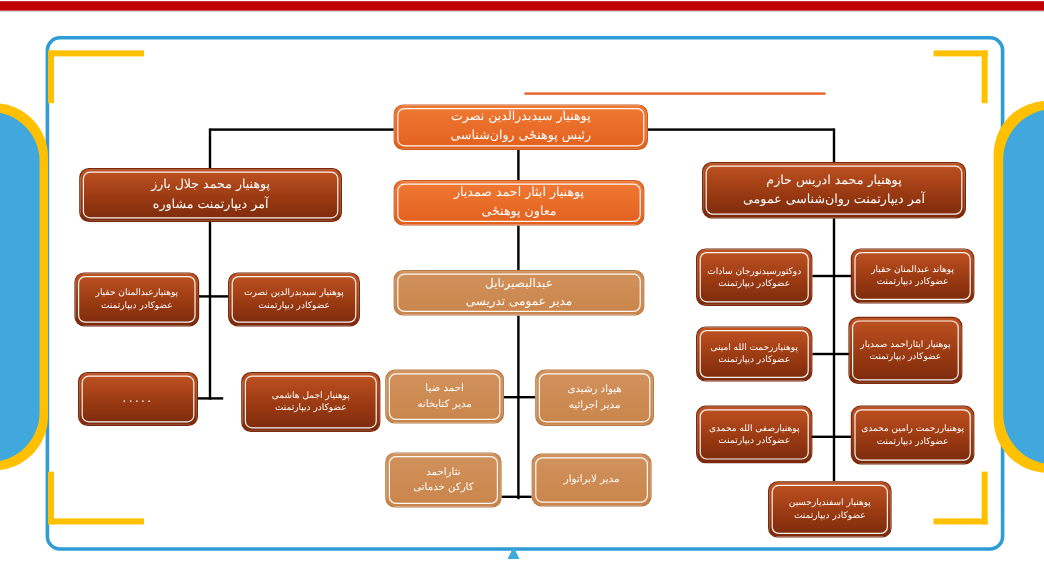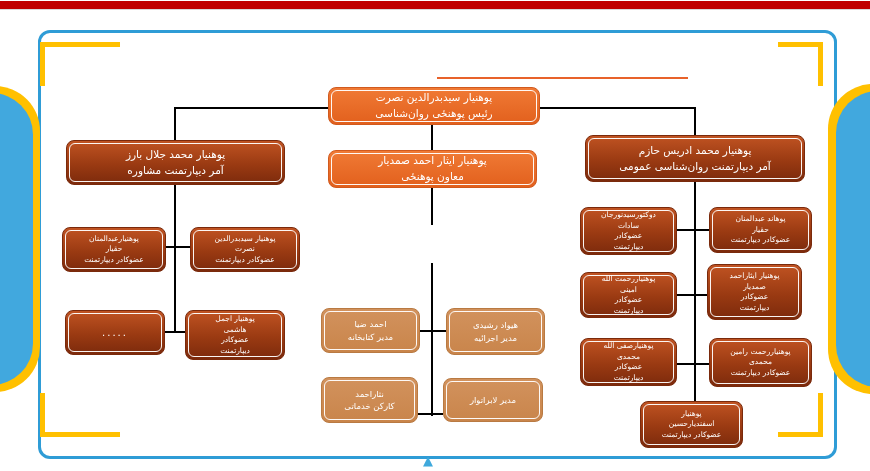--- a/index.html
+++ b/index.html
@@ -19,21 +19,21 @@
   .cap-gold { background:#FFC000; border-radius:45px; }
   .cap-blue { background:#41A8DE; border-radius:42px; }
 
   .title { position:absolute; left:145px; top:36px; width:580px; text-align:center;
            font-size:19.5px; font-weight:bold; color:#40200E; }
   .title-underline { position:absolute; left:437px; top:77px; width:251px; height:2px; background:#E8622A; }
 
   .line { position:absolute; background:#000000; }
 
   .node { position:absolute; color:#fff; border-radius:8px; display:flex; flex-direction:column;
-          align-items:center; justify-content:center; text-align:center; padding:2px 20px; overflow:hidden; }
+          align-items:center; justify-content:center; text-align:center; padding:2px 4px; overflow:hidden; }
   .node::after { content:""; position:absolute; inset:2px; border:1px solid rgba(255,255,255,.95);
                  border-radius:6px; pointer-events:none; }
   .orange { background:linear-gradient(180deg,#F07A35 0%,#E2601D 100%); border:1px solid #D15A1E; }
   .dark   { background:linear-gradient(180deg,#C05322 0%,#9A3A12 55%,#7C2A0C 100%); border:1px solid #7A2A0C; }
   .tan    { background:linear-gradient(180deg,#D2925D 0%,#C9854B 100%); border:1px solid #B97A42; }
 
   .big { font-size:10.5px; line-height:1.5; }
   .mid { font-size:10px;  line-height:1.5; }
   .sm  { font-size:7.5px; line-height:1.4; }
   .smt { font-size:8.5px; line-height:1.45;text-align:right; }
@@ -97,33 +97,37 @@
   <div class="node orange big" dir="rtl" style="left:328px;top:150px;width:209px;height:38px">
     <span>پوهنیار ایثار احمد صمدیار</span>
     <span>معاون پوهنځی</span>
   </div>
 
   <div class="node dark big" dir="rtl" style="left:585px;top:135px;width:220px;height:47px">
     <span>پوهنیار محمد ادریس حازم</span>
     <span>آمر دیپارتمنت روان‌شناسی عمومی</span>
   </div>
 
+  <div class="node tan mid" dir="rtl" style="left:328px;top:225px;width:209px;height:38px">
+    <span>عبدالبصیرنایل</span>
+    <span>مدیر عمومی تدریسی</span>
+  </div>
 
   <div class="node dark sm" dir="rtl" style="left:62px;top:227px;width:104px;height:45px">
     <span>پوهنیارعبدالمنان حقیار</span>
     <span>عضوکادر دیپارتمنت</span>
   </div>
   <div class="node dark sm" dir="rtl" style="left:190px;top:227px;width:110px;height:45px">
     <span>پوهنیار سیدبدرالدین نصرت</span>
     <span>عضوکادر دیپارتمنت</span>
   </div>
   <div class="node dark dots" dir="rtl" style="left:65px;top:310px;width:100px;height:45px">
     <span>.....</span>
   </div>
-  <div class="node dark sm" dir="rtl" style="left:185px;top:310px;width:100px;height:50px">
+  <div class="node dark sm" dir="rtl" style="left:201px;top:310px;width:116px;height:50px">
     <span>پوهنیار اجمل هاشمی</span>
     <span>عضوکادر دیپارتمنت</span>
   </div>
 
   <div class="node tan smt" dir="rtl" style="left:321px;top:308px;width:99px;height:45px">
     <span>احمد ضیا</span>
     <span>مدیر کتابخانه</span>
   </div>
   <div class="node tan smt" dir="rtl" style="left:446px;top:308px;width:99px;height:47px">
     <span>هیواد رشیدی</span>

